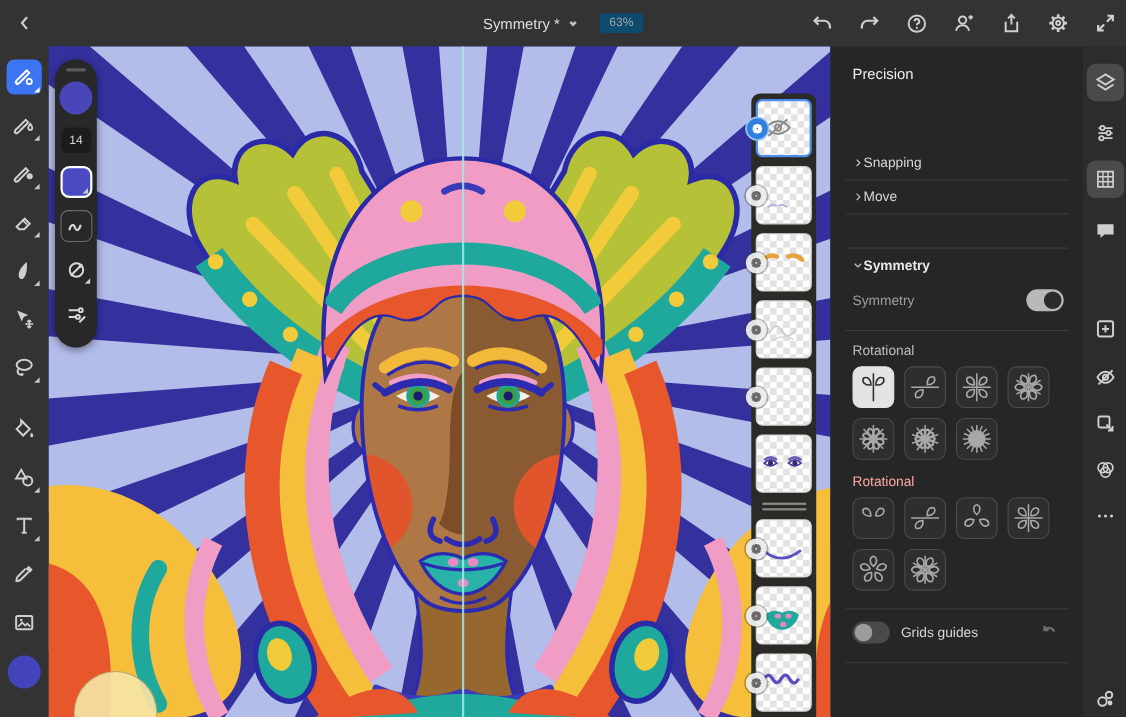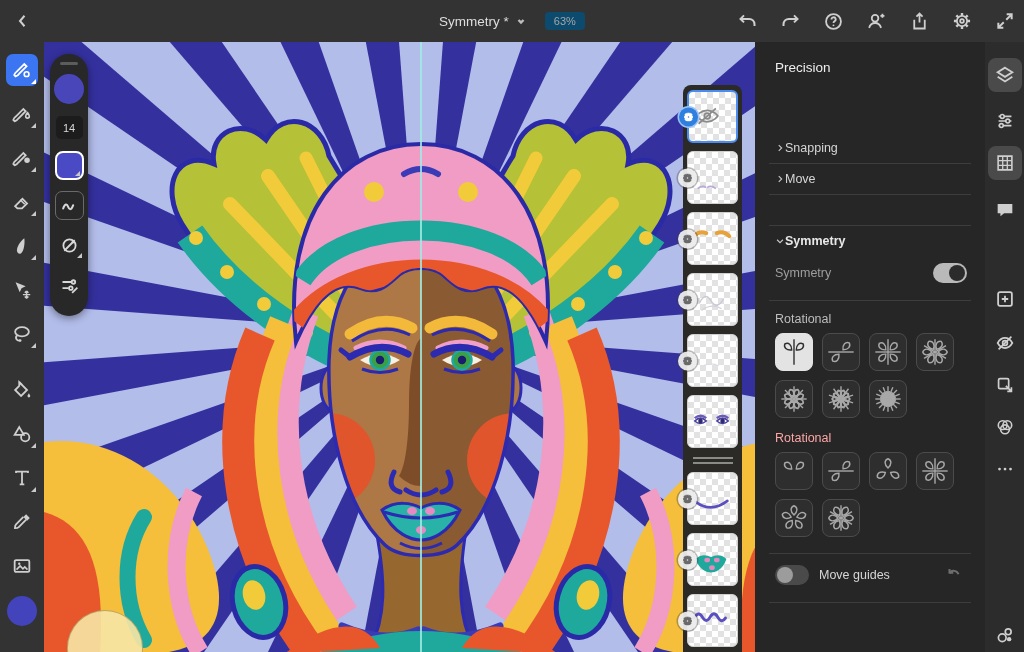--- a/index.html
+++ b/index.html
@@ -902,21 +902,21 @@
             </g>
           </svg>
         </div>
       </div>
 
     <div class="rp-div" style="top:511px"></div>
 
     <div class="tgl off" style="position:absolute;left:20px;top:523px">
         <div class="knob"></div>
       </div>
-    <div class="rp-sub" style="top:526px;left:64px;color:#d6d6d6">Move guides</div>
+    <div class="rp-sub" style="top:526px;left:64px;color:#d6d6d6">Grids guides</div>
     <div style="position:absolute;left:190px;top:524px">
       <svg class="i" width="18" height="18" viewBox="0 0 24 24">
           <path d="M6 9a7 7 0 0 1 12 2" fill="none" stroke="#6e6e6e" stroke-width="2"></path>
           <path d="M6 4v5h5" fill="none" stroke="#6e6e6e" stroke-width="2"></path>
         </svg>
     </div>
     <div class="rp-div" style="top:560px"></div>
   </div>
 
   <div id="iconrail">

